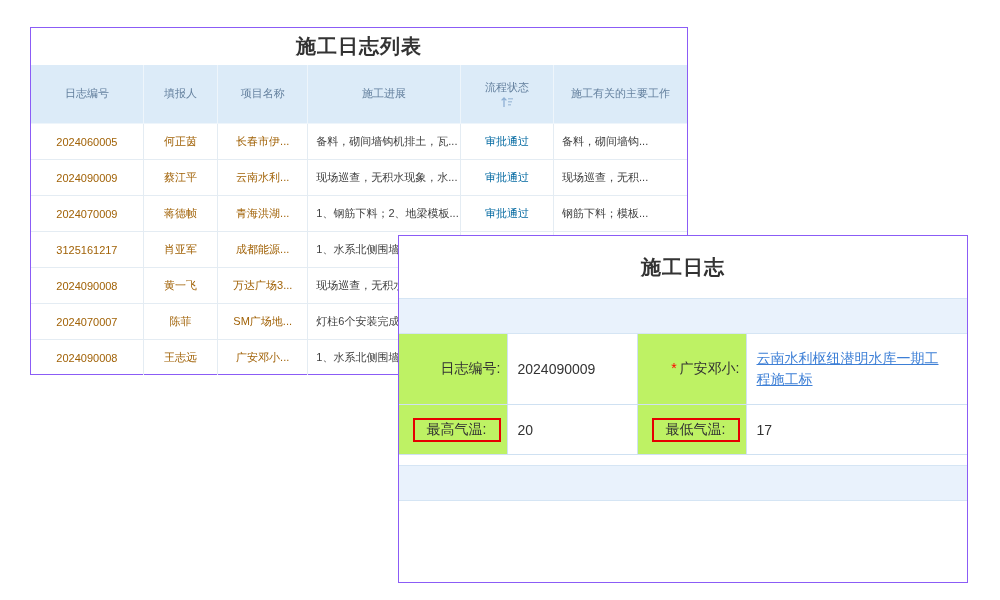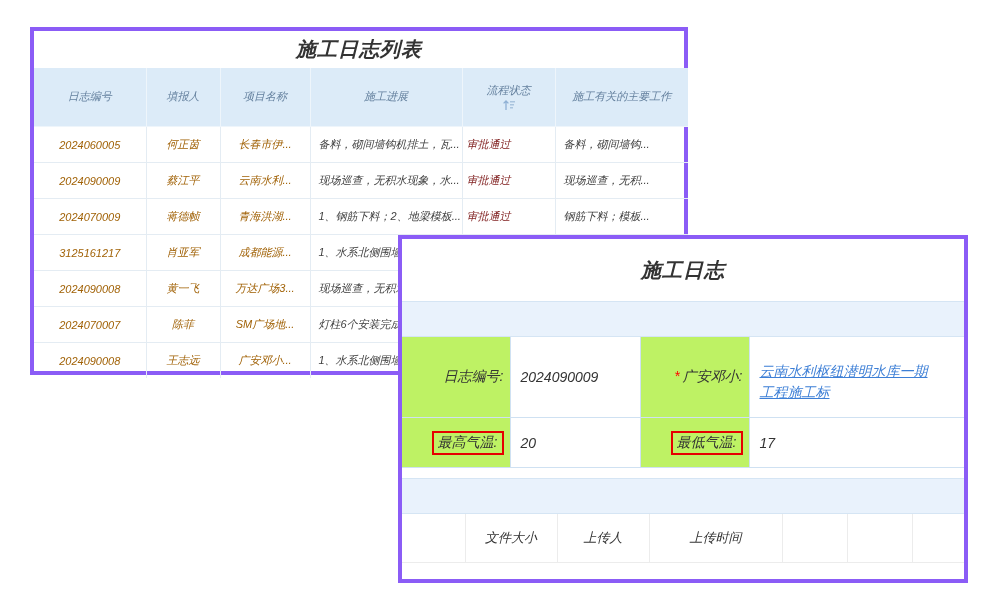--- a/index.html
+++ b/index.html
@@ -1,21 +1,21 @@
 <!DOCTYPE html>
 <html><head>
 <meta charset="utf-8">
 <style>
   html,body{margin:0;padding:0;}
   body{
     width:1000px;height:600px;position:relative;background:#fff;
     font-family:"Liberation Sans","DejaVu Sans",sans-serif;color:#333;
     overflow:hidden;
   }
-  .panel{position:absolute;background:#fff;border:4px solid #8b5cf6;box-sizing:border-box;font-style:italic;}
+  .panel{position:absolute;background:#fff;border:1px solid #8b5cf6;box-sizing:border-box;}
   #list-panel{left:30px;top:27px;width:658px;height:348px;}
   #detail-panel{left:398px;top:235px;width:570px;height:348px;z-index:5;}
 
   .panel-title{display:flex;align-items:center;justify-content:center;
     font-size:20px;font-weight:bold;color:#333;letter-spacing:1px;}
   #list-title{height:37px;}
   #detail-title{height:62px;border-bottom:1px solid #d5e5f4;}
 
   
   #list-table{width:100%;border-collapse:collapse;table-layout:fixed;font-size:11px;}
@@ -27,40 +27,40 @@
     height:35px;border:1px solid #e4ecf3;white-space:nowrap;overflow:hidden;
     vertical-align:middle;padding:0 4px;
   }
   #list-table th:first-child,#list-table td:first-child{border-left:none;}
   #list-table th:last-child,#list-table td:last-child{border-right:none;}
   #list-table tr:last-child td{border-bottom:none;}
   #list-table th{border-top:none;}
   .c-link{color:#a16207;}
   .t-center{text-align:center;}
   .t-left{text-align:left;padding:0 8px !important;}
-  .c-status{color:#7f1d1d;text-align:left;}
+  .c-status{color:#0369a1;text-align:center;}
   .c-text{color:#404040;}
   .th-flow{display:flex;flex-direction:column;align-items:center;line-height:1.4;}
   .sort-icon{margin-top:1px;display:block;}
 
   
   .band{height:34px;background:#e9f2fc;border-bottom:1px solid #d5e5f4;}
   #detail-band2{border-top:1px solid #d5e5f4;margin-top:10px;height:34px;}
   #form-table{width:100%;border-collapse:collapse;table-layout:fixed;font-size:14px;}
   #form-table td{border:1px solid #cfe1f2;vertical-align:middle;}
   #form-table td:first-child{border-left:none;}
   #form-table td:last-child{border-right:none;}
   #form-table tr:first-child td{border-top:none;height:58px;}
   #form-table tr:last-child td{height:41px;}
   .f-label{background:#bef264;text-align:right;padding:0 6px 0 2px;color:#333;}
   .f-value{background:#fff;text-align:left;padding:4px 10px;color:#333;}
-  .f-value.link-cell{padding:16px 26px 6px 10px;line-height:1.5;}
+  .f-value.link-cell{padding:6px 26px 6px 10px;line-height:1.5;}
   .detail-link{color:#3d7fd6;text-decoration:underline;cursor:pointer;}
   .req{color:#ff0000;margin-right:3px;}
-  .red-box{display:inline-block;border:2px solid #e60000;padding:1px 4px;}
+  .red-box{display:inline-block;border:2px solid #e60000;padding:1px 12px;}
 
   #attach-table{width:100%;border-collapse:collapse;table-layout:fixed;font-size:13px;}
   #attach-table th{
     font-weight:normal;color:#333;height:46px;border:1px solid #ececec;
     background:#fff;text-align:center;vertical-align:middle;white-space:nowrap;overflow:hidden;
   }
   #attach-table th:first-child{border-left:none;}
   #attach-table th:last-child{border-right:none;}
   #attach-table th{border-top:none;}
 </style>
@@ -203,35 +203,13 @@
       </td>
       <td class="f-value">
         <span>17</span>
       </td>
     </tr>
   </tbody>
     </table>
 
   <div class="band" id="detail-band2"></div>
 
-  <table id="attach-table">
-    <colgroup>
-      <col style="width:63px">
-        <col style="width:92px">
-        <col style="width:92px">
-      <col style="width:133px">
-        <col style="width:65px">
-        <col style="width:65px">
-        <col>
-    </colgroup>
-    <tbody>
-        <tr>
-      <th></th>
-      <th>文件大小</th>
-      <th>上传人</th>
-      <th>上传时间</th>
-      <th></th>
-      <th></th>
-      <th></th>
-    </tr>
-  </tbody>
-    </table>
 </div>
 
 </body></html>

